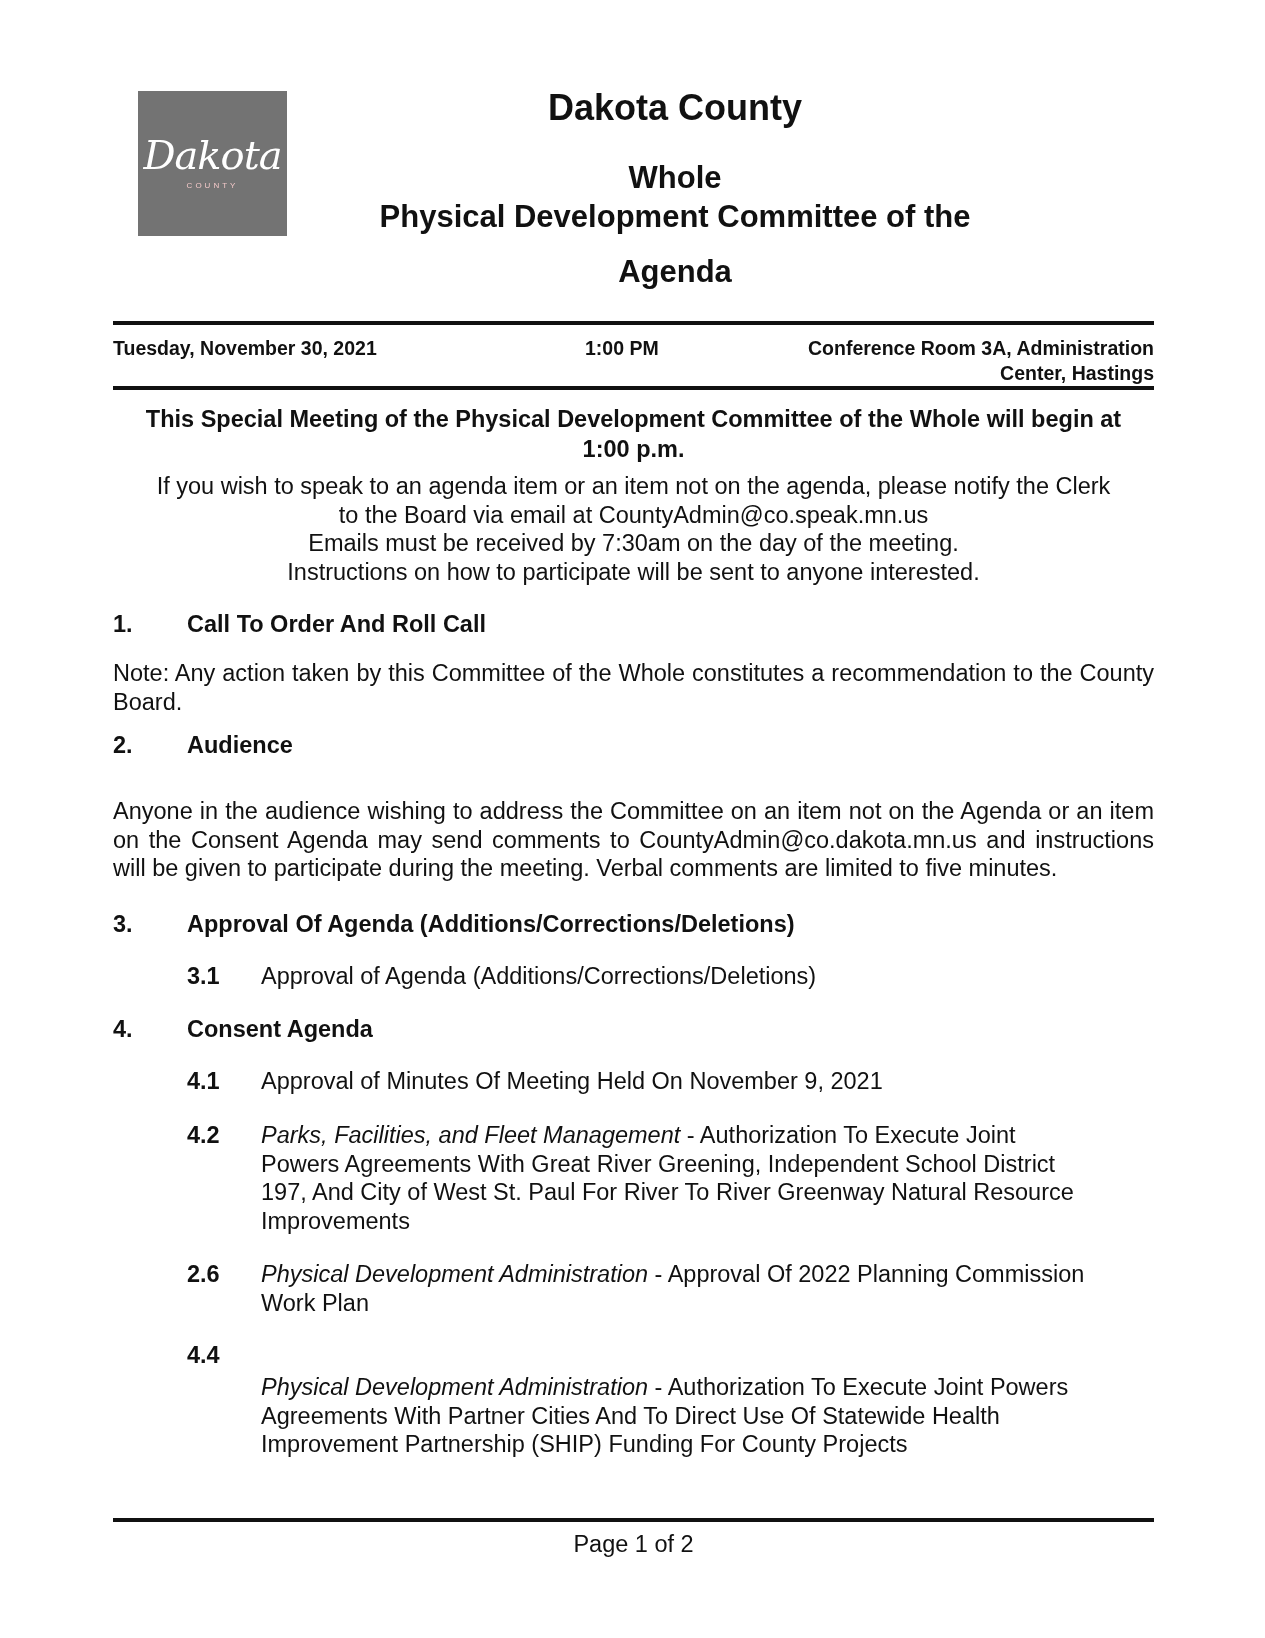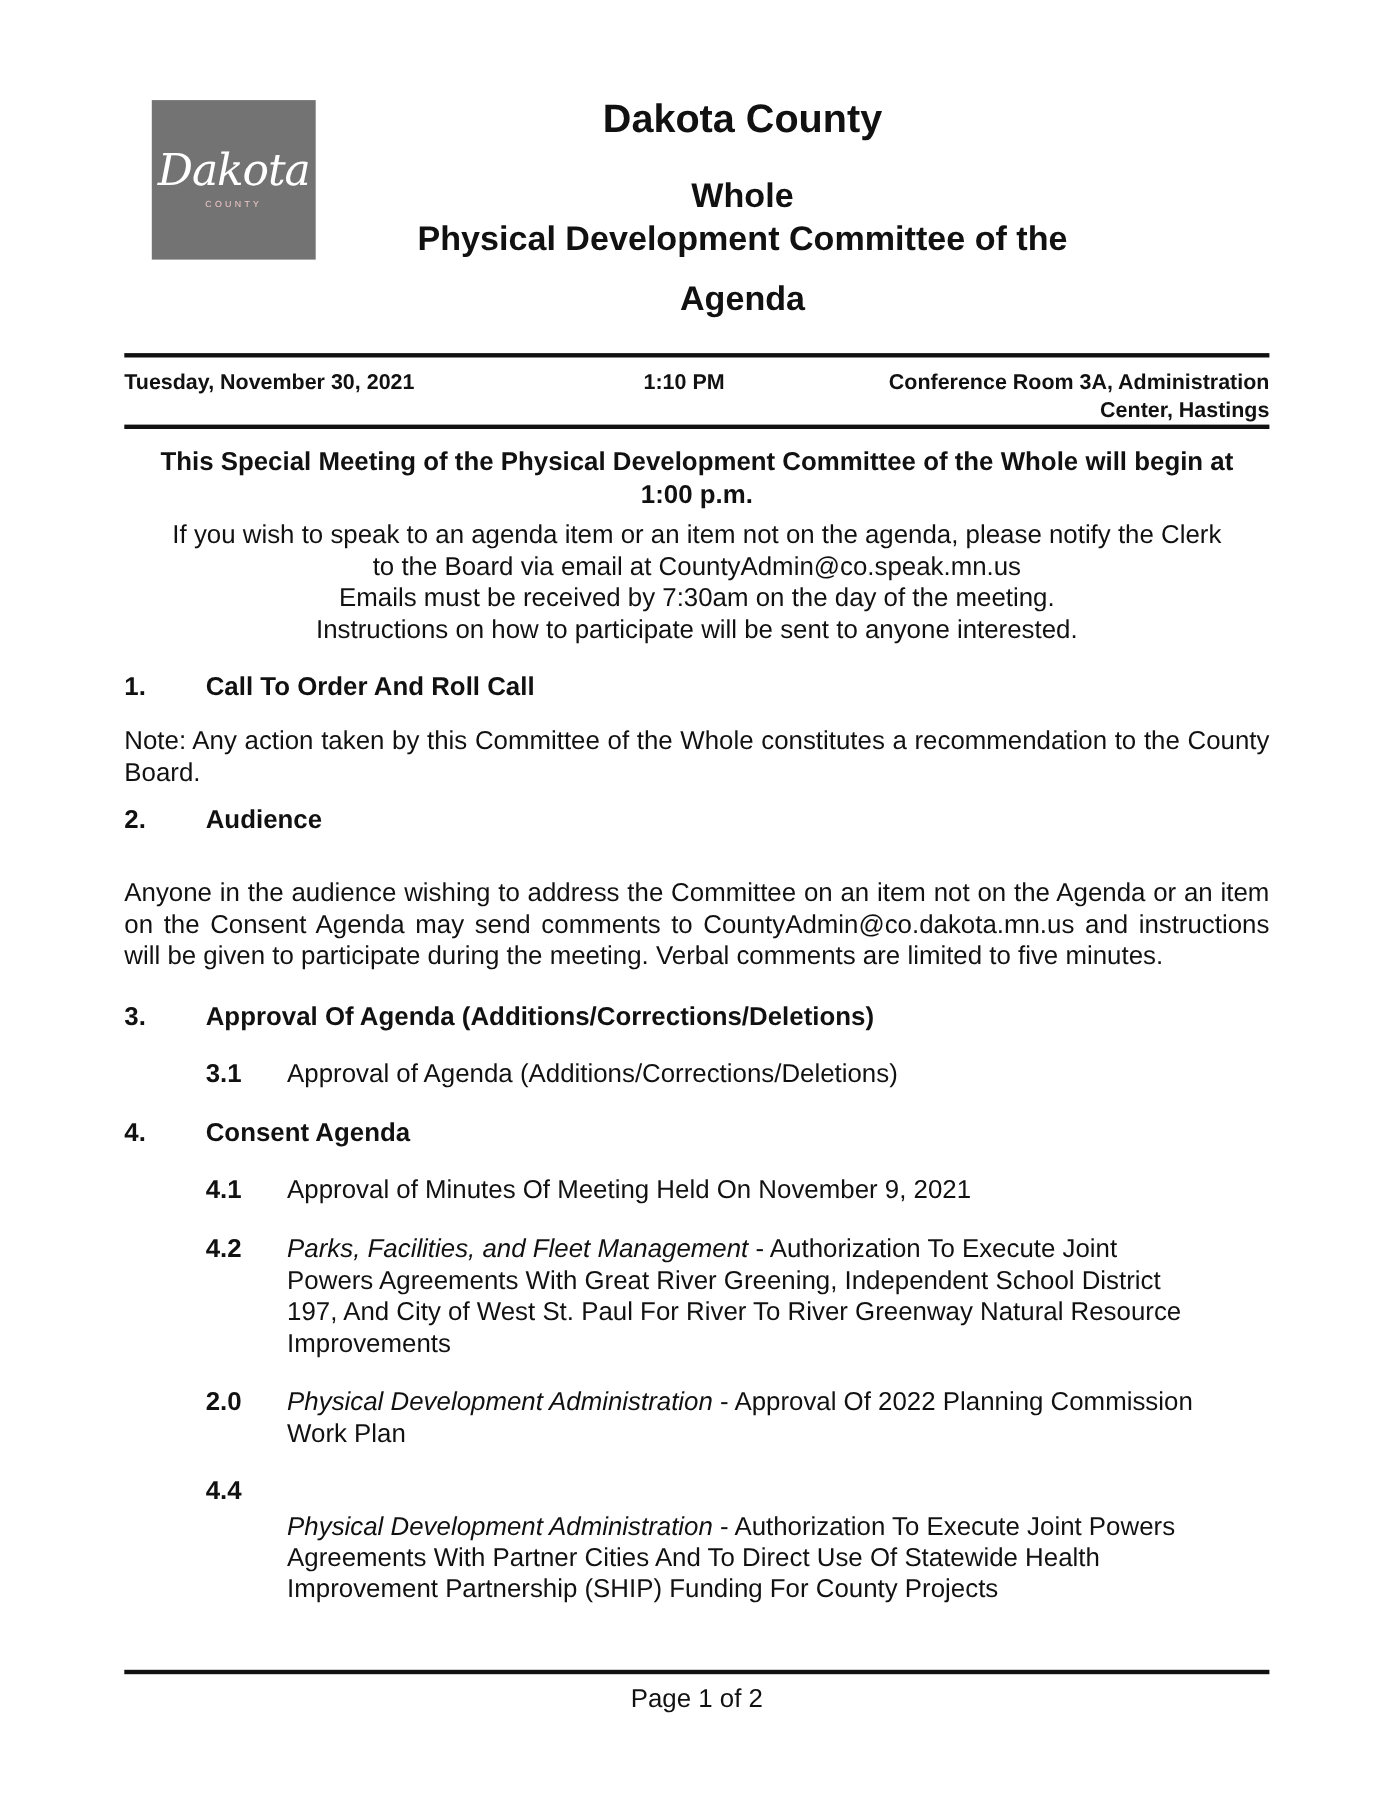--- a/index.html
+++ b/index.html
@@ -58,21 +58,21 @@
 
 <div class="abs center-block title-main">Dakota County</div>
 <div class="abs center-block title-sub">
   <div>Whole</div>
   <div>Physical Development Committee of the</div>
 </div>
 <div class="abs center-block title-agenda">Agenda</div>
 
 <div class="abs rule rule-top"></div>
 <div class="abs meta meta-date">Tuesday, November 30, 2021</div>
-<div class="abs meta meta-time">1:10 PM</div>
+<div class="abs meta meta-time">1:00 PM</div>
 <div class="abs meta meta-loc">
   <div>Conference Room 3A, Administration</div>
   <div>Center, Hastings</div>
 </div>
 <div class="abs rule rule-mid"></div>
 
 <div class="abs special">
   <div>This Special Meeting of the Physical Development Committee of the Whole will begin at</div>
   <div>1:00 p.m.</div>
 </div>
@@ -105,21 +105,21 @@
 <div class="abs sub-num" style="top:1067px;">4.1</div>
 <div class="abs sub-text" style="top:1067px;">
   <span class="dept"></span><span>Approval of Minutes Of Meeting Held On November 9, 2021</span>
 </div>
 
 <div class="abs sub-num" style="top:1121px;">4.2</div>
 <div class="abs sub-text" style="top:1121px; width:830px;">
   <span class="dept">Parks, Facilities, and Fleet Management</span><span> - Authorization To Execute Joint Powers Agreements With Great River Greening, Independent School District 197, And City of West St. Paul For River To River Greenway Natural Resource Improvements</span>
 </div>
 
-<div class="abs sub-num" style="top:1260px;">2.0</div>
+<div class="abs sub-num" style="top:1260px;">2.6</div>
 <div class="abs sub-text" style="top:1260px; width:880px;">
   <span class="dept">Physical Development Administration</span><span> - Approval Of 2022 Planning Commission Work Plan</span>
 </div>
 
 <div class="abs sub-num" style="top:1341px;">4.4</div>
 <div class="abs sub-text" style="top:1341px; width:880px;margin-top:32px;">
   <span class="dept">Physical Development Administration</span><span> - Authorization To Execute Joint Powers Agreements With Partner Cities And To Direct Use Of Statewide Health Improvement Partnership (SHIP) Funding For County Projects</span>
 </div>
 
 <div class="abs rule rule-foot"></div>

